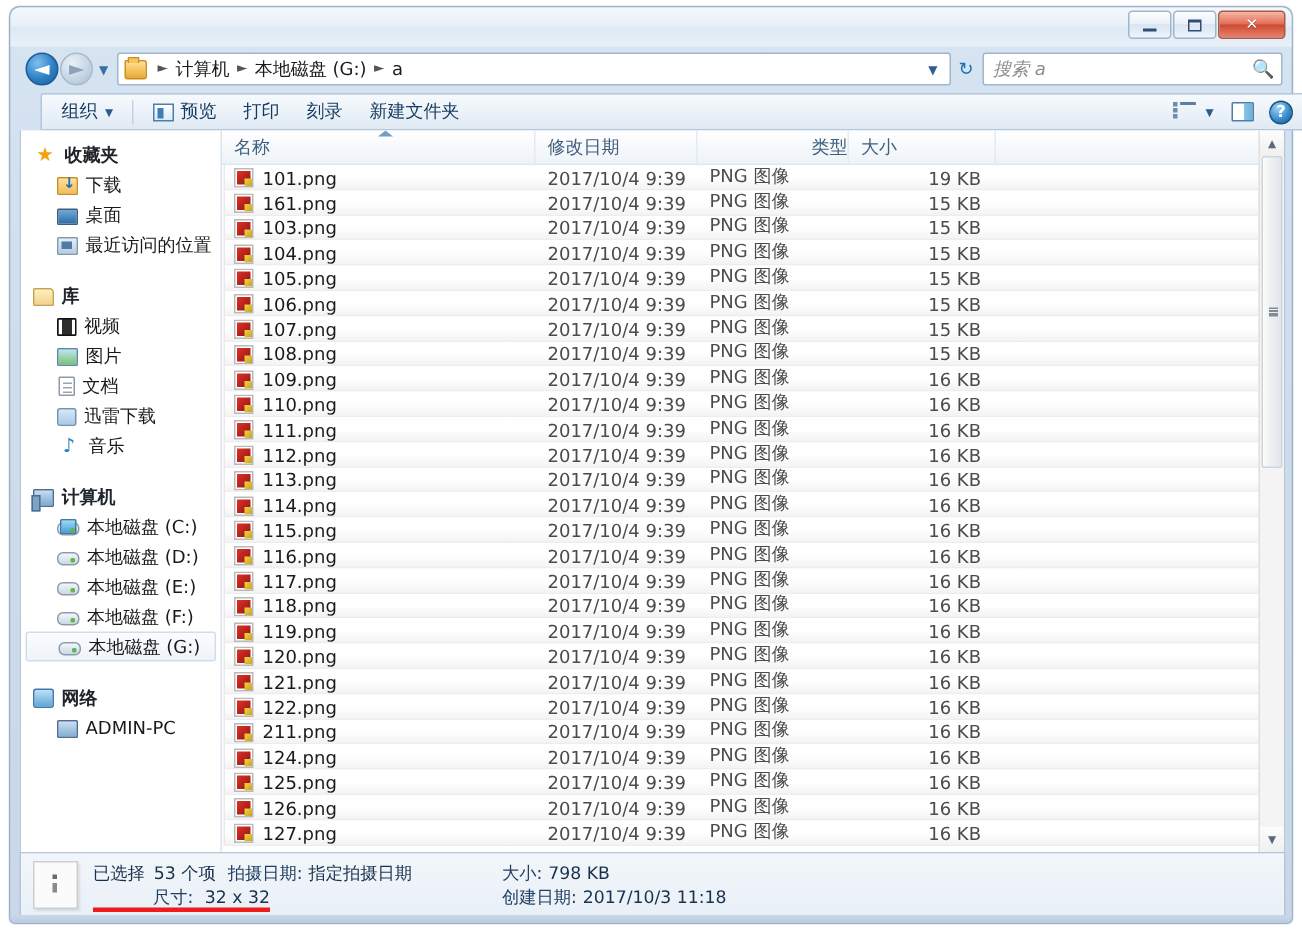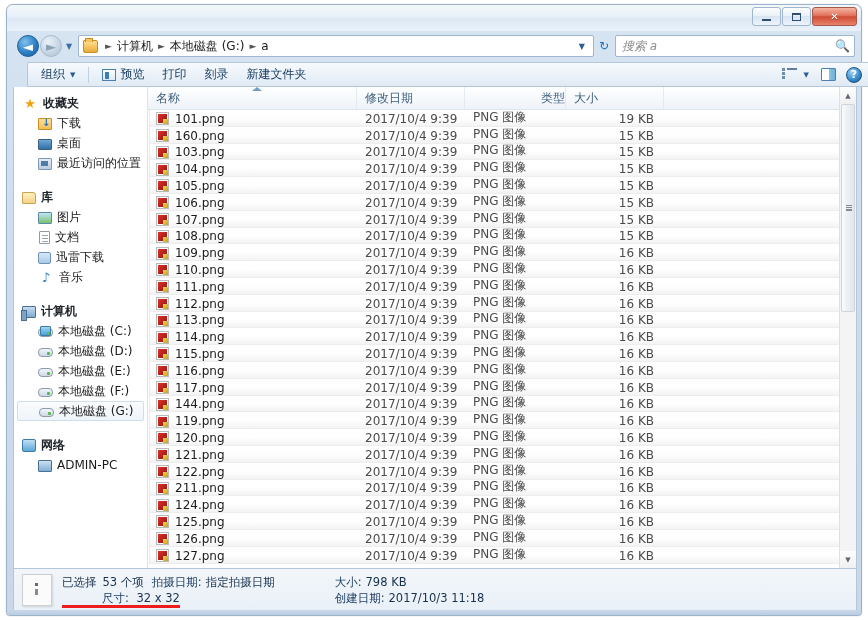--- a/index.html
+++ b/index.html
@@ -126,21 +126,21 @@
     flex: none;
   }
   #refresh-btn {
     width: 20px; height: 22px;
     display: flex; align-items: center; justify-content: center;
     color: #1f6fb4; font-size: 12px;
     flex: none;
     border: 1px solid transparent;
   }
   #searchbox {
-    width: 240px; height: 22px;
+    width: 200px; height: 22px;
     background: #ffffff;
     border: 1px solid #9fb6cd;
     border-radius: 2px;
     margin-left: 1px;
     display: flex; align-items: center;
     padding: 0 4px 0 6px;
     flex: none;
     justify-content: space-between;
   }
   #search-input {
@@ -583,20 +583,24 @@
         </div>
 
         <div class="nav-spacer"></div>
 
         <div class="nav-group">
           <div class="nav-row header">
             <span class="nav-icon ic-lib"></span>
             <span class="nav-label">库</span>
           </div>
           <div class="nav-row child">
+            <span class="nav-icon ic-video"></span>
+            <span class="nav-label">视频</span>
+          </div>
+          <div class="nav-row child">
             <span class="nav-icon ic-pic"></span>
             <span class="nav-label">图片</span>
           </div>
           <div class="nav-row child">
             <span class="nav-icon ic-doc"></span>
             <span class="nav-label">文档</span>
           </div>
           <div class="nav-row child">
             <span class="nav-icon ic-thunder"></span>
             <span class="nav-label">迅雷下载</span>
@@ -674,21 +678,21 @@
                 <span class="fileicon"></span>
                 <span>101.png</span>
               </div>
               <div class="cell date">2017/10/4 9:39</div>
               <div class="cell type">PNG 图像</div>
               <div class="cell size">19 KB</div>
             </div>
             <div class="frow">
               <div class="cell name">
                 <span class="fileicon"></span>
-                <span>160.png</span>
+                <span>161.png</span>
               </div>
               <div class="cell date">2017/10/4 9:39</div>
               <div class="cell type">PNG 图像</div>
               <div class="cell size">15 KB</div>
             </div>
             <div class="frow">
               <div class="cell name">
                 <span class="fileicon"></span>
                 <span>103.png</span>
               </div>
@@ -818,21 +822,21 @@
                 <span class="fileicon"></span>
                 <span>117.png</span>
               </div>
               <div class="cell date">2017/10/4 9:39</div>
               <div class="cell type">PNG 图像</div>
               <div class="cell size">16 KB</div>
             </div>
             <div class="frow">
               <div class="cell name">
                 <span class="fileicon"></span>
-                <span>144.png</span>
+                <span>118.png</span>
               </div>
               <div class="cell date">2017/10/4 9:39</div>
               <div class="cell type">PNG 图像</div>
               <div class="cell size">16 KB</div>
             </div>
             <div class="frow">
               <div class="cell name">
                 <span class="fileicon"></span>
                 <span>119.png</span>
               </div>

